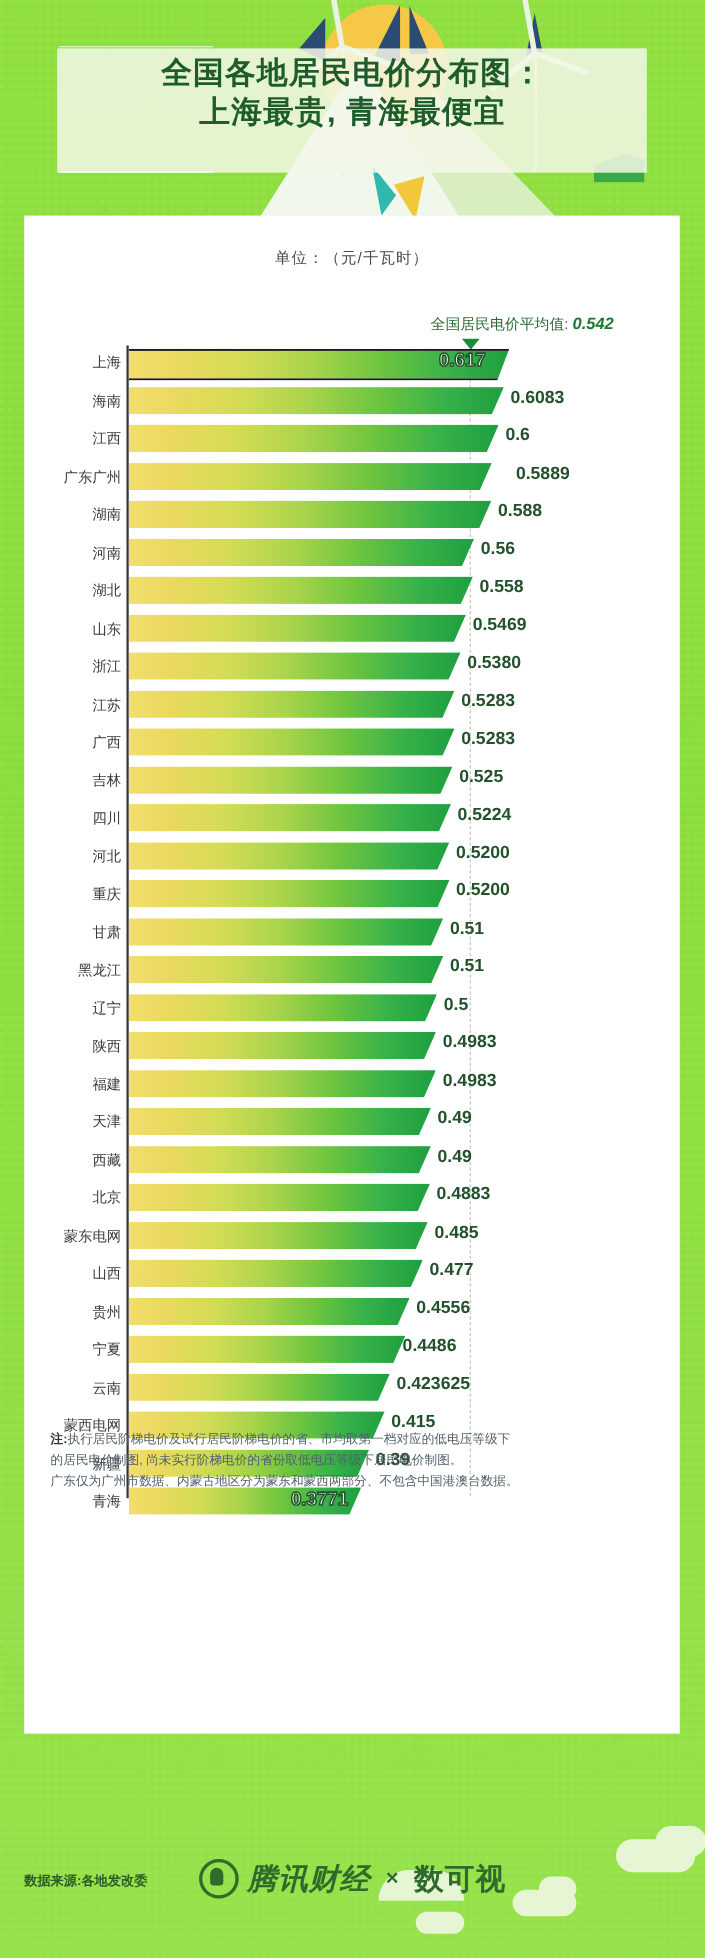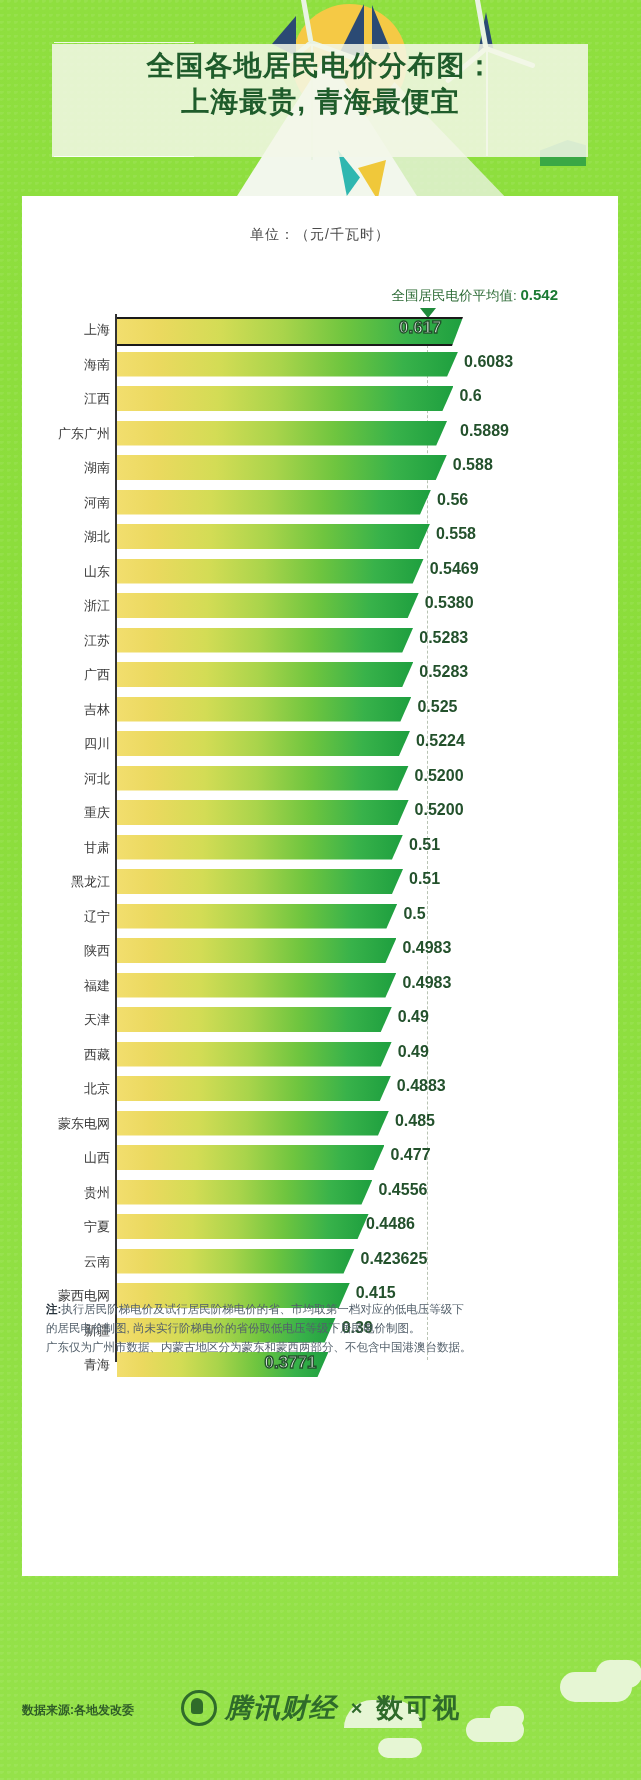--- a/index.html
+++ b/index.html
@@ -63,21 +63,21 @@
   .card-inner{position:relative;width:100%;height:100%;}
 
   .unit{
     position:absolute;left:0;top:30px;width:596px;text-align:center;
     font-size:14px;color:#4a4a4a;letter-spacing:1px;
   }
   .avg-label{
     position:absolute;right:60px;top:90px;
     font-size:13.5px;color:#2d6b36;white-space:nowrap;
   }
-  .avg-label b{font-size:15px;color:#1b7a33;}
+  .avg-label b{font-size:15px;color:#1b7a33;font-style:italic;}
   .avg-marker{
     position:absolute;left:398px;top:112px;width:0;height:0;
     border-left:8px solid transparent;border-right:8px solid transparent;
     border-top:10px solid #1f8a3b;
   }
   .avg-line{
     position:absolute;left:405px;top:124px;width:0;height:1040px;
     border-left:1px dashed #b9c4b4;
   }
 
@@ -207,21 +207,21 @@
             <div class="barwrap" style="width: 336.467px;">
               <div class="bar"></div>
             </div>
             <div class="rval" style="left: 437.467px;">0.6</div>
           </div>
           <div class="row">
             <div class="rlabel">广东广州</div>
             <div class="barwrap" style="width: 330.242px;">
               <div class="bar"></div>
             </div>
-            <div class="rval" style="left: 438px;">0.5889</div>
+            <div class="rval" style="left: 447px;">0.5889</div>
           </div>
           <div class="row">
             <div class="rlabel">湖南</div>
             <div class="barwrap" style="width: 329.737px;">
               <div class="bar"></div>
             </div>
             <div class="rval" style="left: 430.737px;">0.588</div>
           </div>
           <div class="row">
             <div class="rlabel">河南</div>

